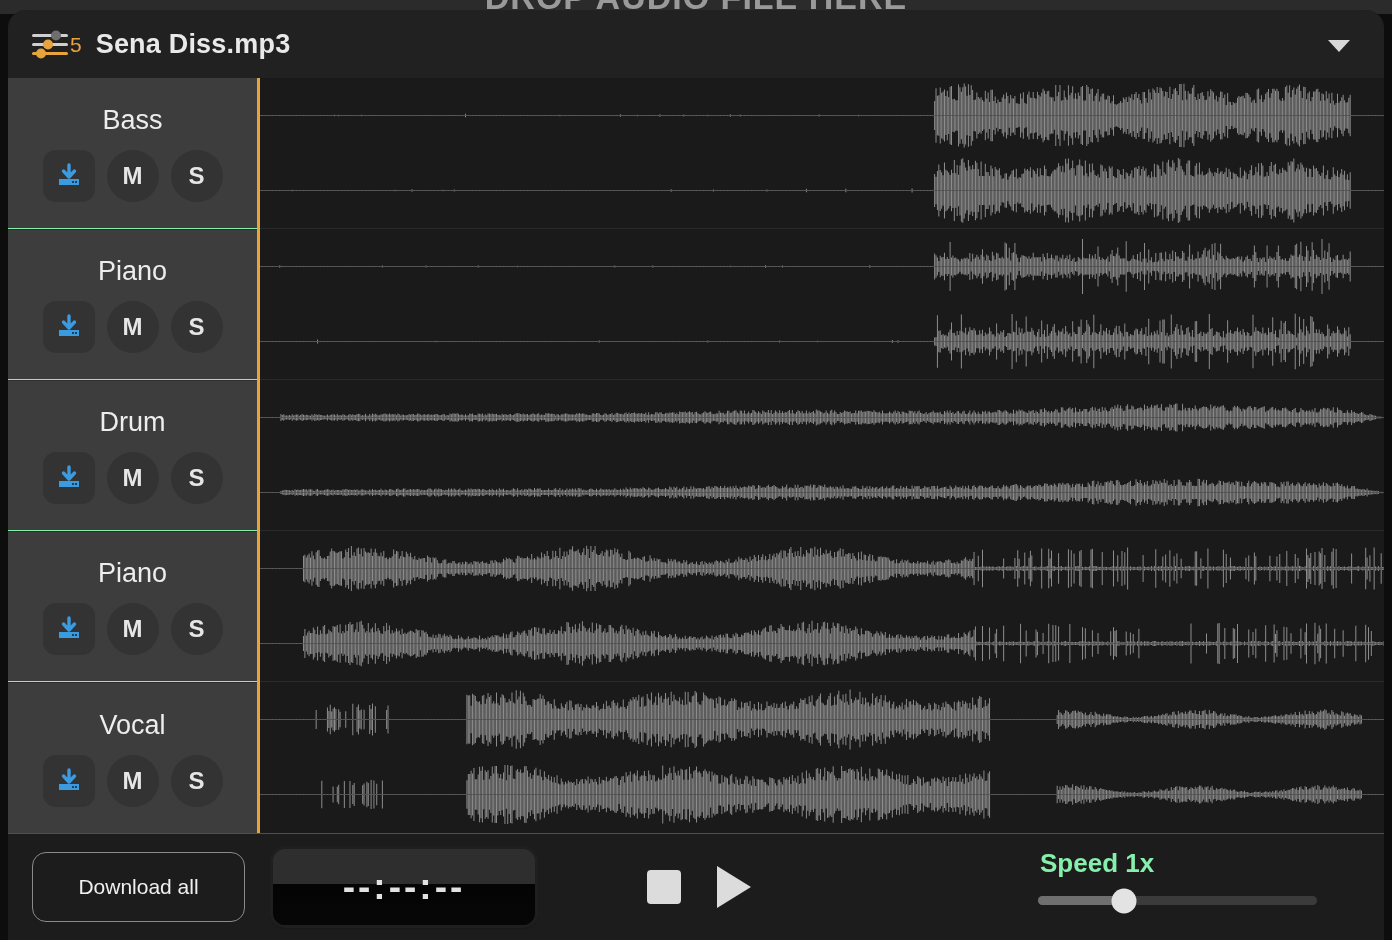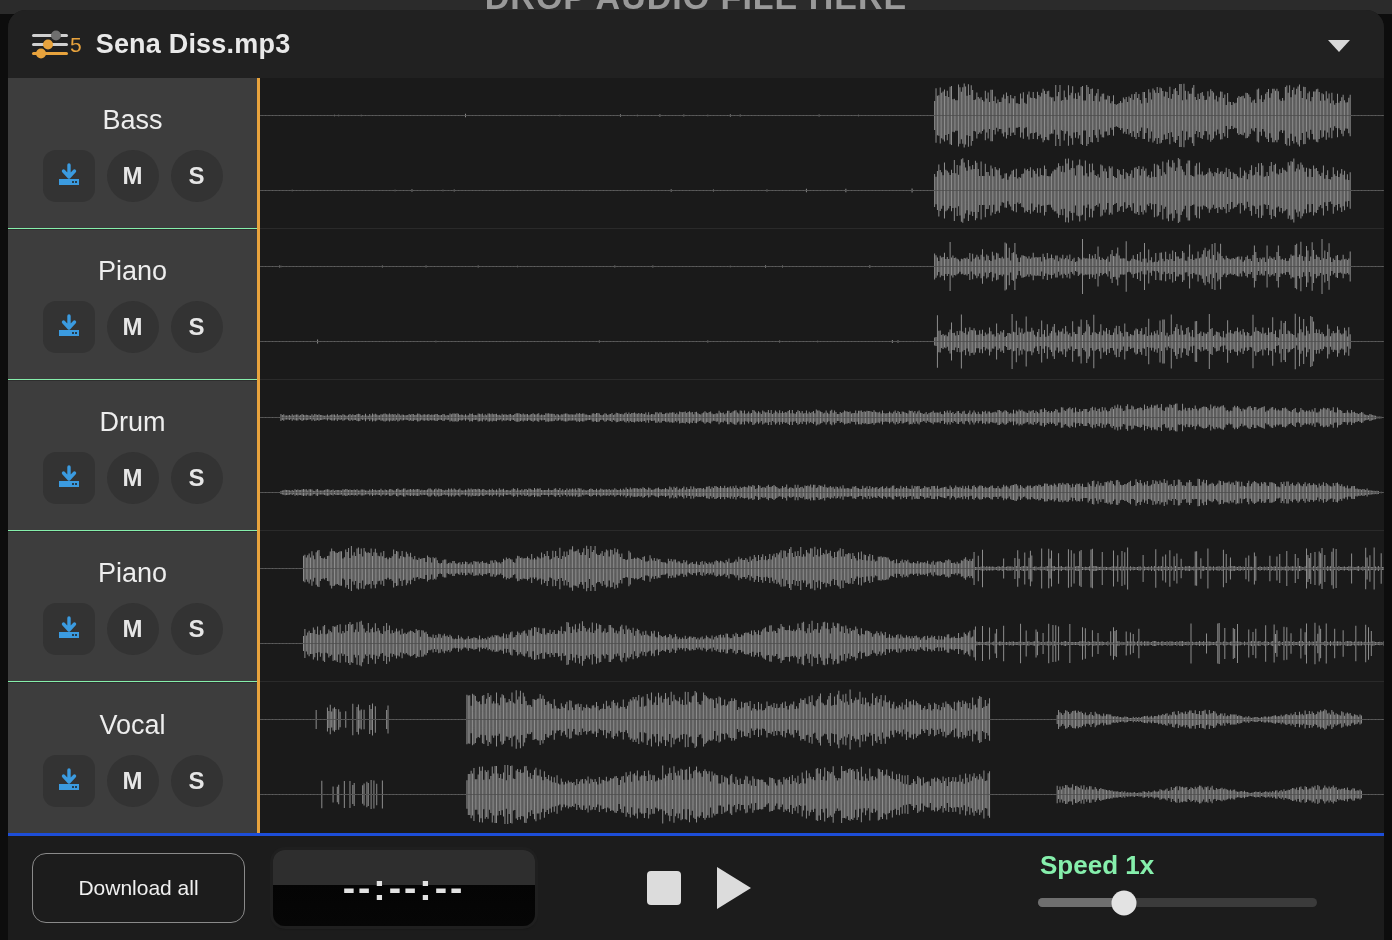--- a/index.html
+++ b/index.html
@@ -176,21 +176,21 @@
     height: 75px;
     overflow: hidden;
   }
   .wave-chan svg { display: block; width: 100%; height: 100%; }
 
   
   .footer {
     position: relative;
     height: 107px;
     background: #1c1c1c;
-    border-top: 3px solid #1d4ed8;
+    border-top: 1px solid #1d4ed8;
     display: flex;
     align-items: center;
   }
   .dl-all-btn {
     margin-left: 24px;
     width: 213px; height: 70px;
     border: 1px solid #8a8a8a;
     border-radius: 14px;
     background: transparent;
     color: #efefef;

